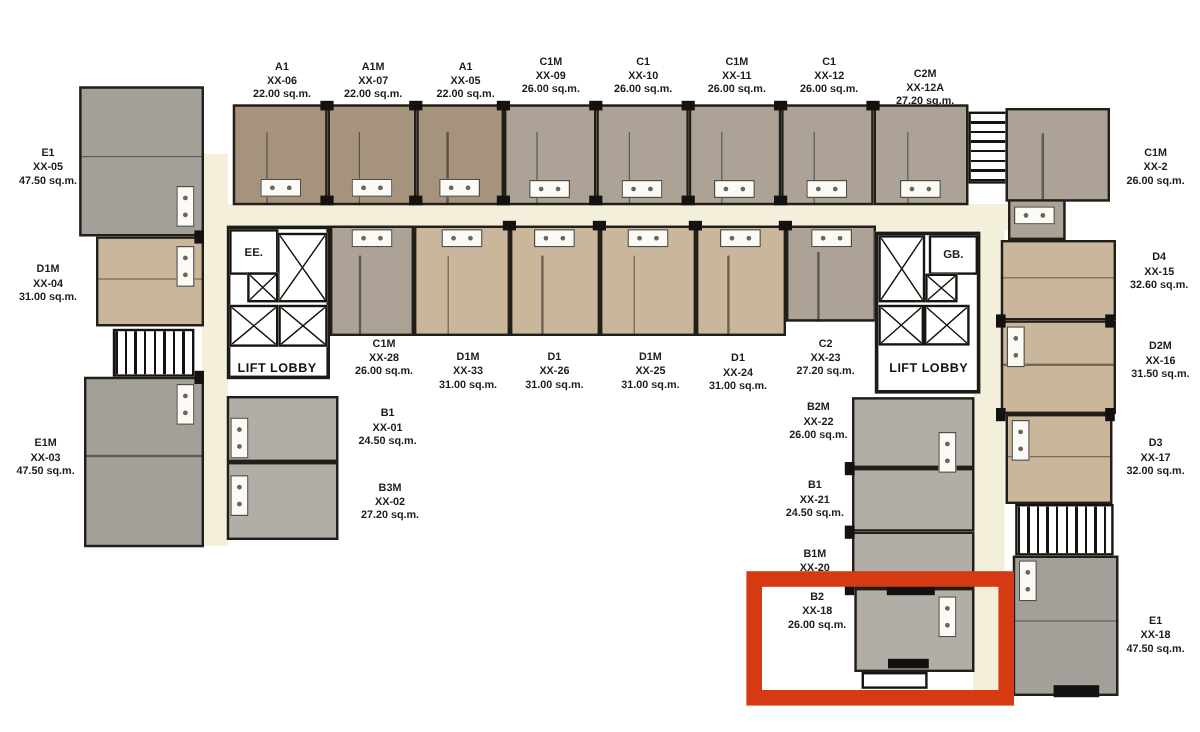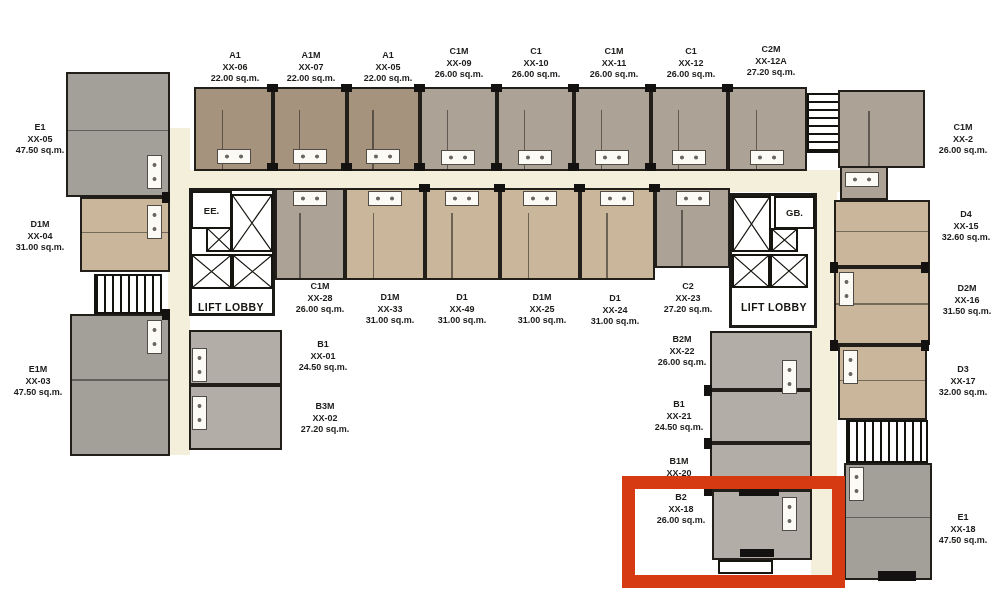--- a/index.html
+++ b/index.html
@@ -227,21 +227,21 @@
   <div class="lbl" style="left:582px;top:46px">
       <span>C1M</span>
       <span>XX-11</span>
       <span>26.00 sq.m.</span>
     </div>
   <div class="lbl" style="left:659px;top:46px">
       <span>C1</span>
       <span>XX-12</span>
       <span>26.00 sq.m.</span>
     </div>
-  <div class="lbl" style="left:739px;top:44px">
+  <div class="lbl" style="left:739px;top:56px">
       <span>C2M</span>
       <span>XX-12A</span>
       <span>27.20 sq.m.</span>
     </div>
 
   <div class="lbl" style="left:931px;top:122px">
       <span>C1M</span>
       <span>XX-2</span>
       <span>26.00 sq.m.</span>
     </div>
@@ -287,21 +287,21 @@
       <span>XX-28</span>
       <span>26.00 sq.m.</span>
     </div>
   <div class="lbl" style="left:358px;top:292px">
       <span>D1M</span>
       <span>XX-33</span>
       <span>31.00 sq.m.</span>
     </div>
   <div class="lbl" style="left:430px;top:292px">
       <span>D1</span>
-      <span>XX-49</span>
+      <span>XX-26</span>
       <span>31.00 sq.m.</span>
     </div>
   <div class="lbl" style="left:510px;top:292px">
       <span>D1M</span>
       <span>XX-25</span>
       <span>31.00 sq.m.</span>
     </div>
   <div class="lbl" style="left:583px;top:293px">
       <span>D1</span>
       <span>XX-24</span>

